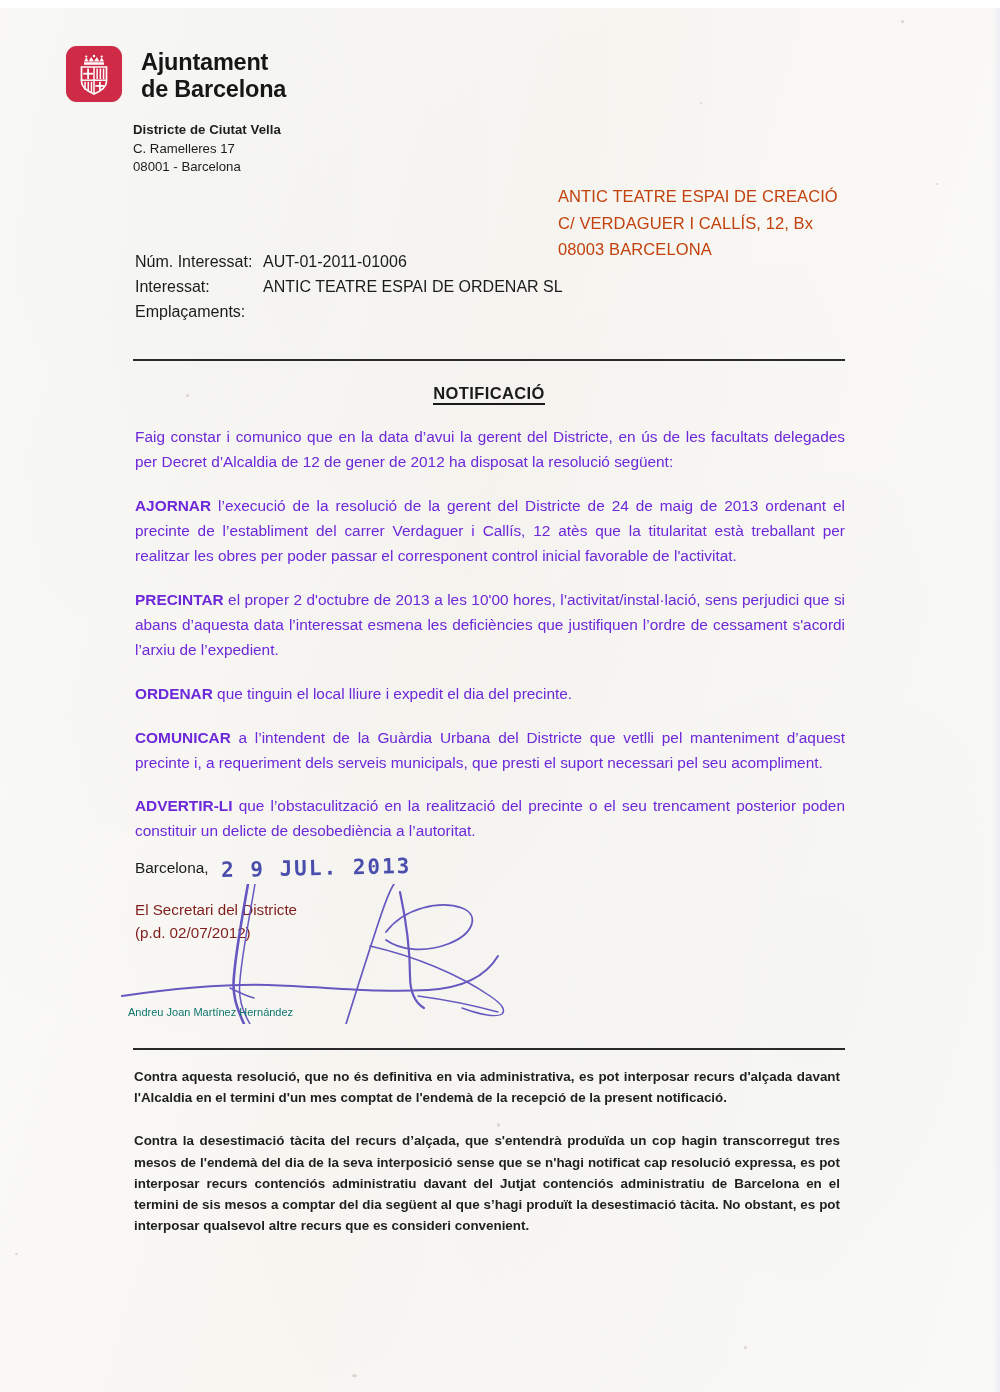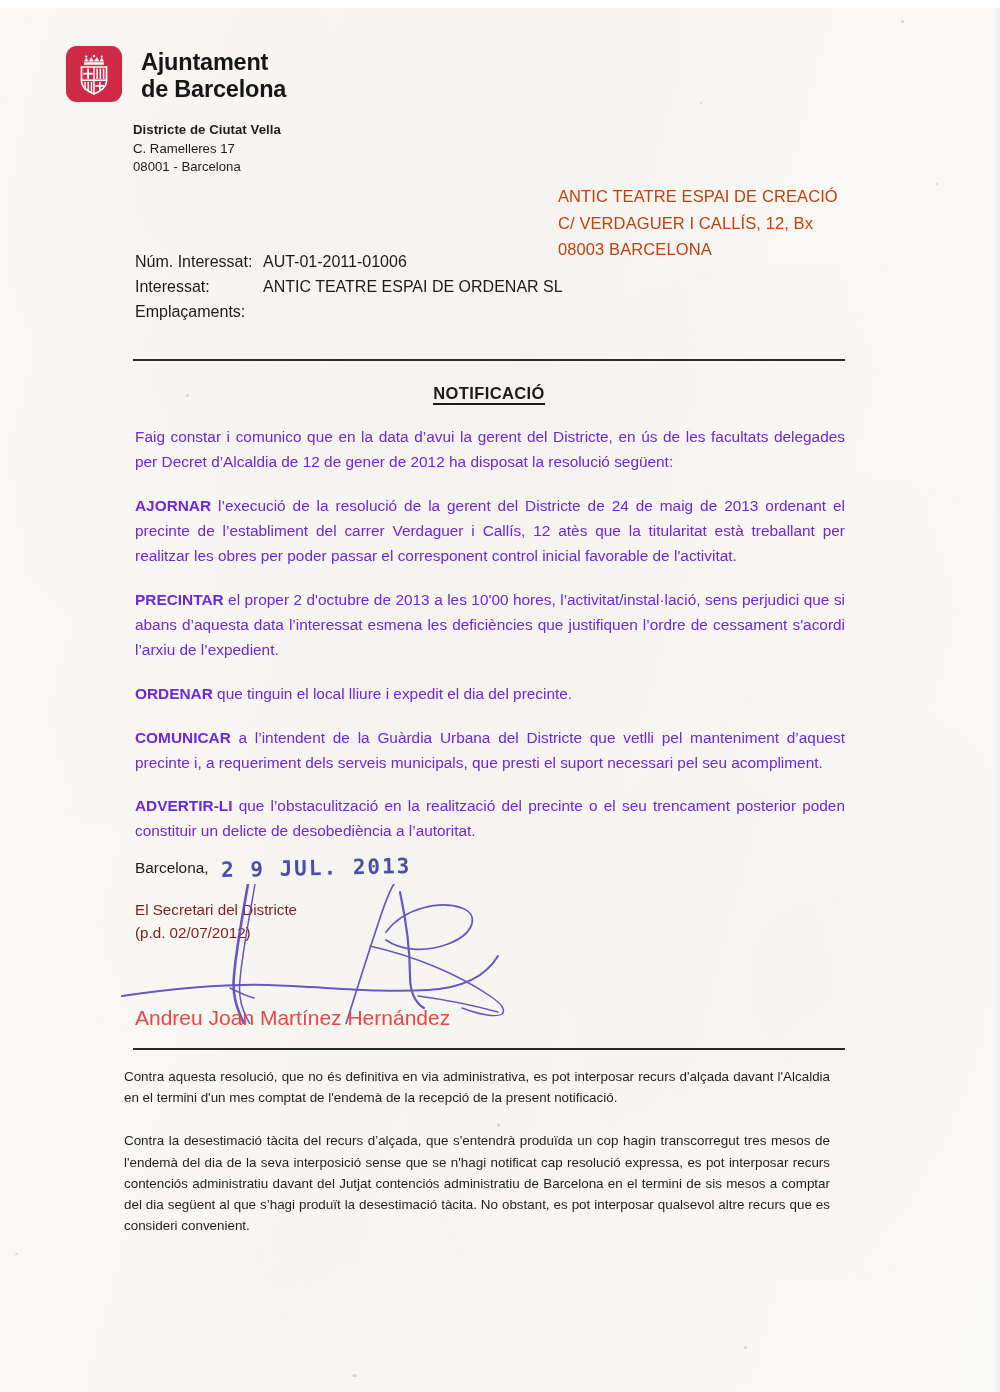--- a/index.html
+++ b/index.html
@@ -187,40 +187,41 @@
   .signer-role {
     position: absolute;
     left: 135px;
     top: 890px;
     font-size: 15.2px;
     line-height: 1.53;
     color: #7f1d1d;
   }
   .signer-name {
     position: absolute;
-    left: 135px;
+    left: 128px;
     top: 998px;
-    font-size: 21px;
-    color: #ef4444;
+    font-size: 11px;
+    color: #0f766e;
   }
   .signature-ink {
     position: absolute;
     left: 118px;
     top: 876px;
     width: 470px;
     height: 140px;
     pointer-events: none;
   }
 
   
   .footer-area {
     position: absolute;
-    left: 124px;
+    left: 134px;
     top: 1058px;
     width: 706px;
+    font-weight: bold;
   }
   .footer-area p {
     margin: 0 0 22px 0;
     font-size: 13.4px;
     line-height: 1.58;
     text-align: justify;
     color: #1f1f1f;
   }
   .speck {
     position: absolute;

